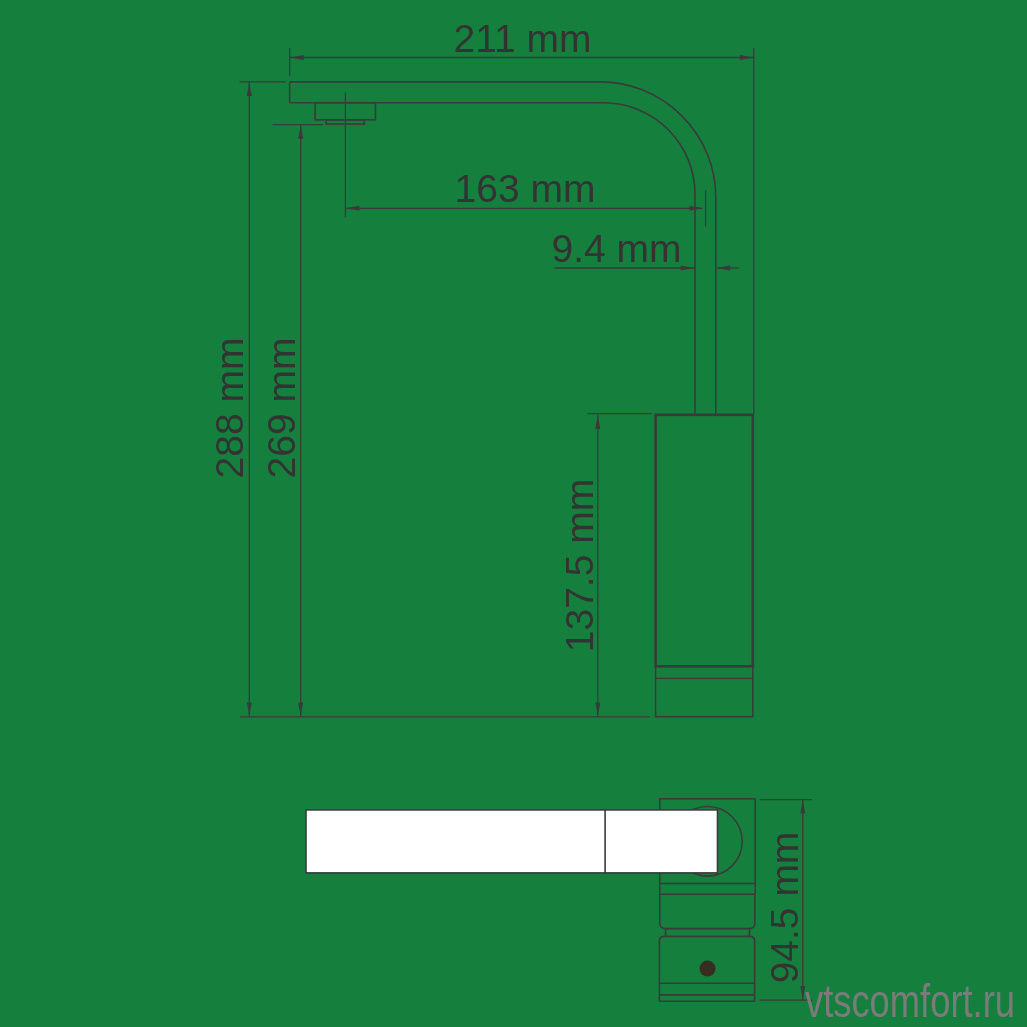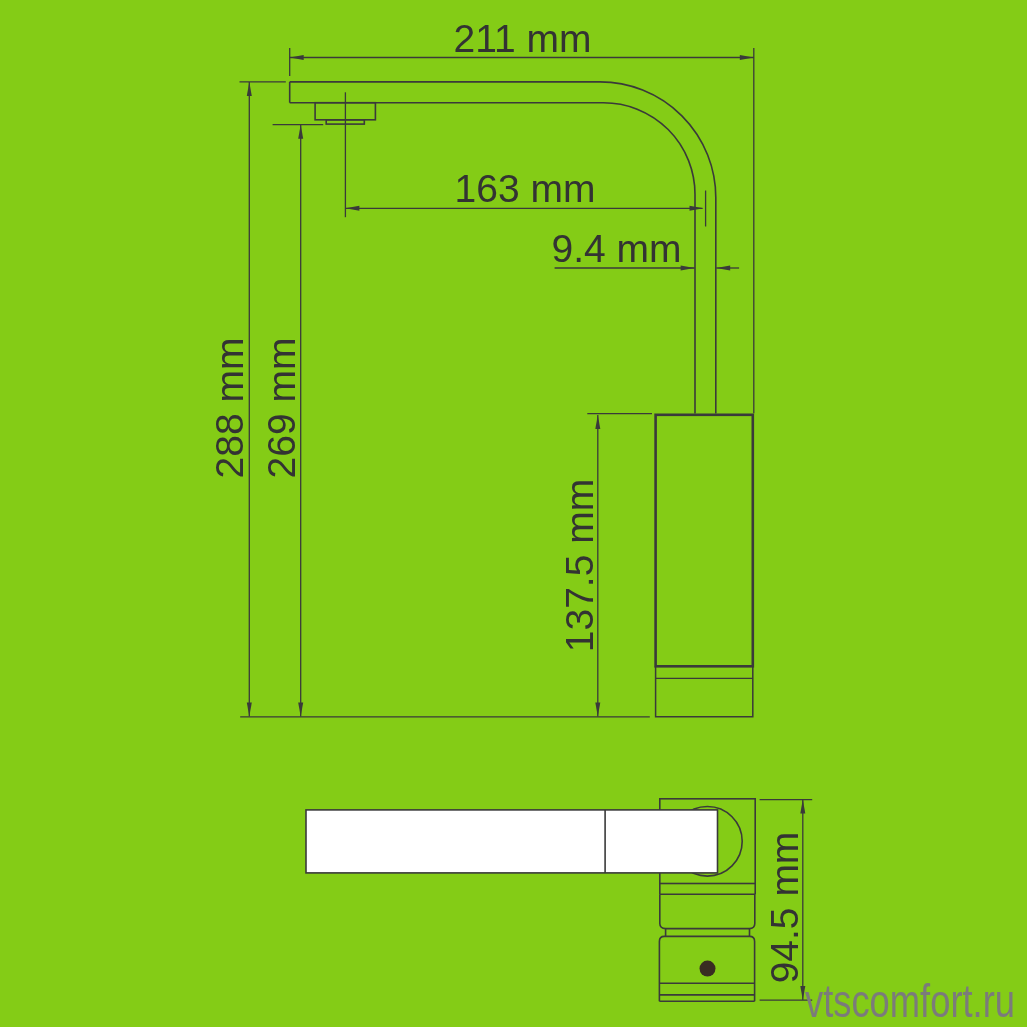--- a/index.html
+++ b/index.html
@@ -1,16 +1,16 @@
 <!DOCTYPE html>
 <html><head>
 <meta charset="utf-8">
 <style>
   html,body{margin:0;padding:0;background:#fff;}
-  .wrap{position:relative;width:1027px;height:1027px;background:#84cc16;overflow:hidden;}
+  .wrap{position:relative;width:1027px;height:1027px;background:#15803d;overflow:hidden;}
   svg{position:absolute;left:0;top:0;}
   text{font-family:"Liberation Sans",sans-serif;fill:#333;stroke:none;}
 </style>
 </head>
 <body>
 <div class="wrap">
 <svg width="1027" height="1027" viewBox="0 0 1027 1027">
   <g stroke="#3a3a3a" fill="none" stroke-width="1.6">
 
     <g>

